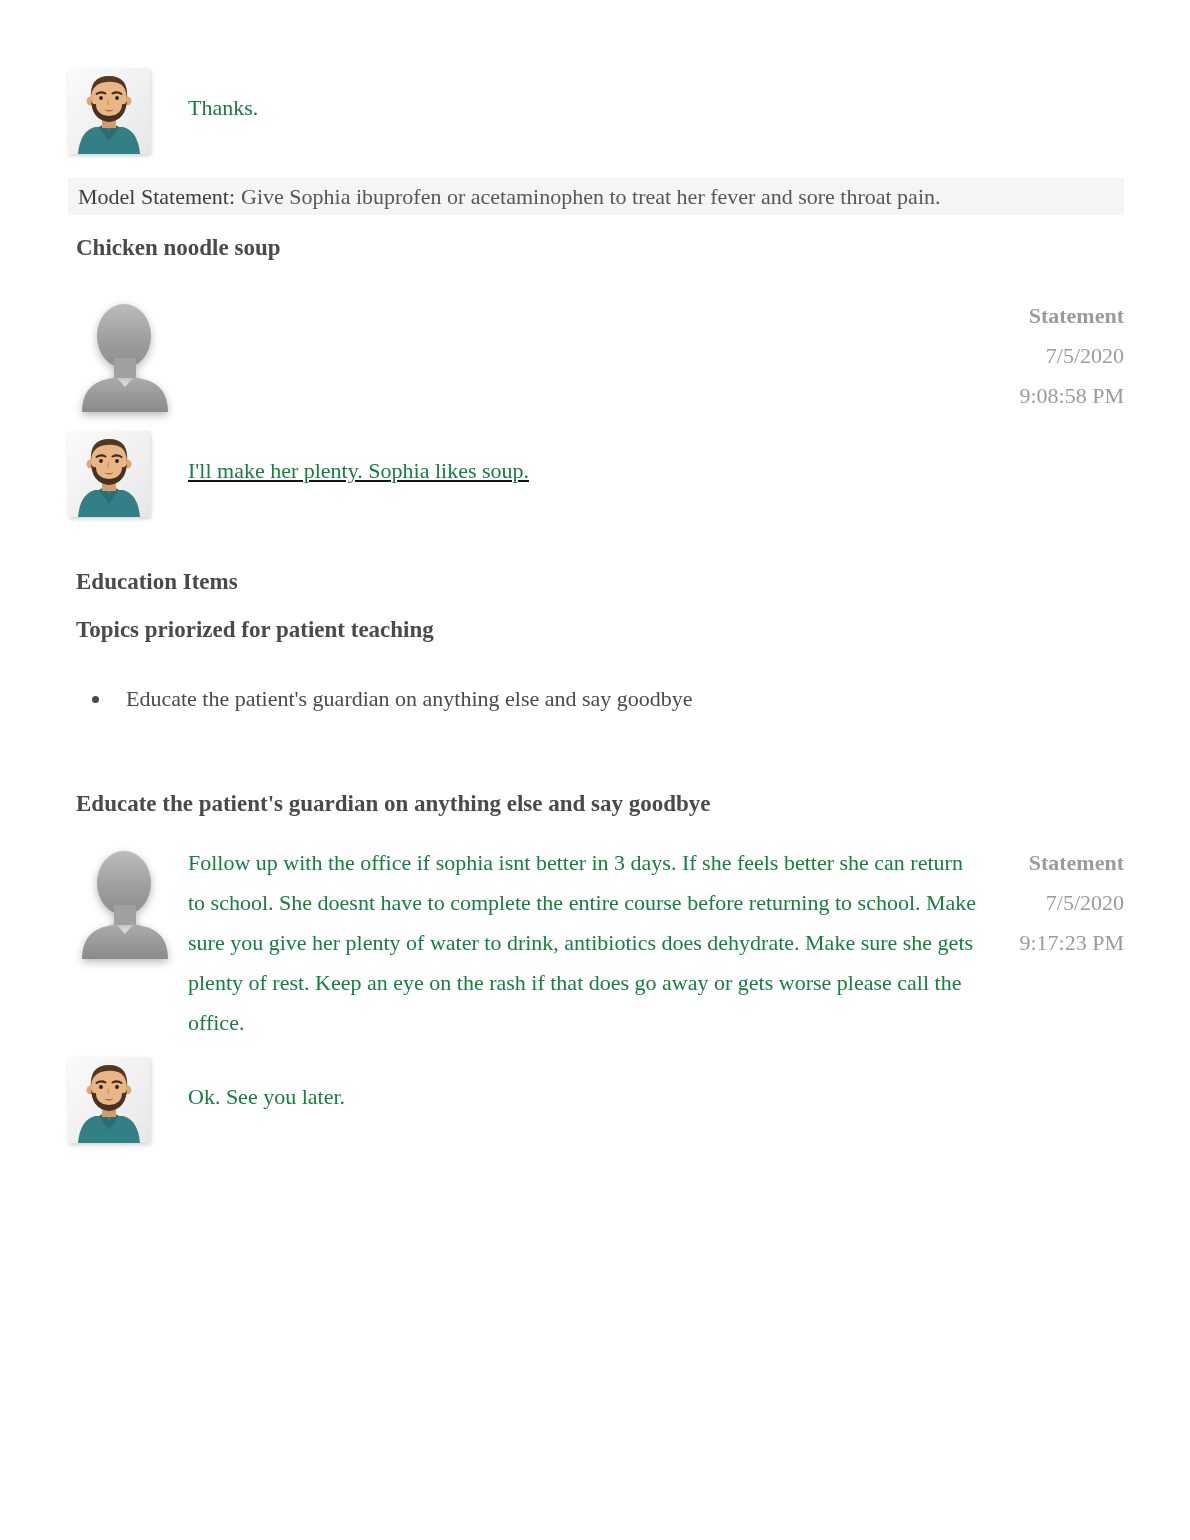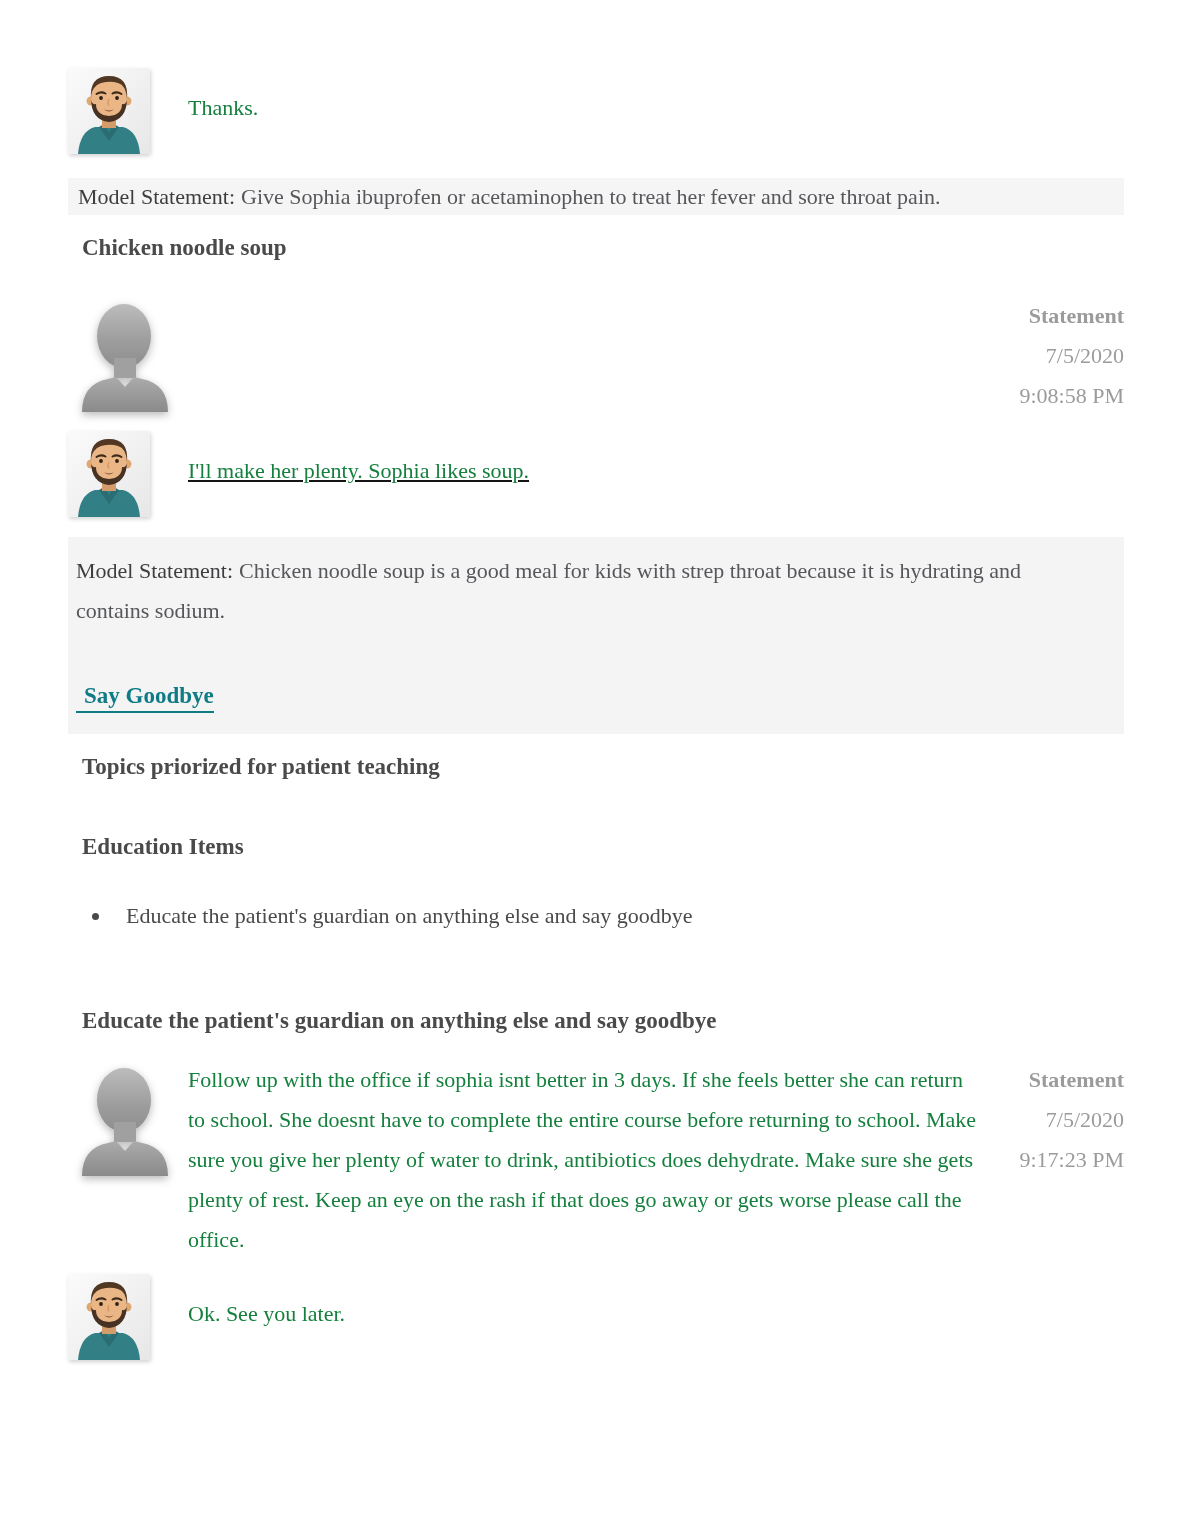--- a/index.html
+++ b/index.html
@@ -41,21 +41,21 @@
   }
   .block .stext{display:block;width:1000px;}
   .goodbye{
     display:inline-block;margin-top:50px;padding-left:8px;
     font-size:23px;font-weight:bold;color:#0f7b85;
     text-decoration:none;border-bottom:2px solid #0f7b85;line-height:30px;
     cursor:pointer;
   }
 
   
-  .h{font-size:23px;font-weight:bold;color:#4a4a4a;line-height:30px;margin:14px;}
+  .h{font-size:23px;font-weight:bold;color:#4a4a4a;line-height:30px;margin:8px;}
   .h.topic1{margin-top:18px;}
   .h.topics{margin-top:18px;}
   .h.edu{margin-top:50px;}
   .h.topic2{margin-top:70px;}
   ul.edulist{
     margin:34px 0 0 0;padding-left:44px;color:#4a4a4a;
     font-size:22px;line-height:40px;
   }
   ul.edulist li{padding-left:14px;}
 
@@ -147,27 +147,23 @@
     <div class="acol">
       <div class="gavatar">
         <svg width="82" height="86" viewBox="0 0 82 86">
             <use href="#man-avatar"></use>
           </svg>
       </div>
     </div>
     <div class="mtext pad">I'll make her plenty. Sophia likes soup.</div>
   </div>
 
-  <div class="block">
-    <span class="stext"><b>Model Statement:</b><span>Chicken noodle soup is a good meal for kids with strep throat because it is hydrating and contains sodium.</span></span>
-    <a class="goodbye">Say Goodbye</a>
-  </div>
 
+  <h2 class="h edu">Education Items</h2>
   <h2 class="h topics">Topics priorized for patient teaching</h2>
-  <h2 class="h edu">Education Items</h2>
 
   <ul class="edulist">
     <li>Educate the patient's guardian on anything else and say goodbye</li>
   </ul>
 
   <h2 class="h topic2">Educate the patient's guardian on anything else and say goodbye</h2>
 
   <div class="row r4">
     <div class="acol">
       <div class="navatar">

